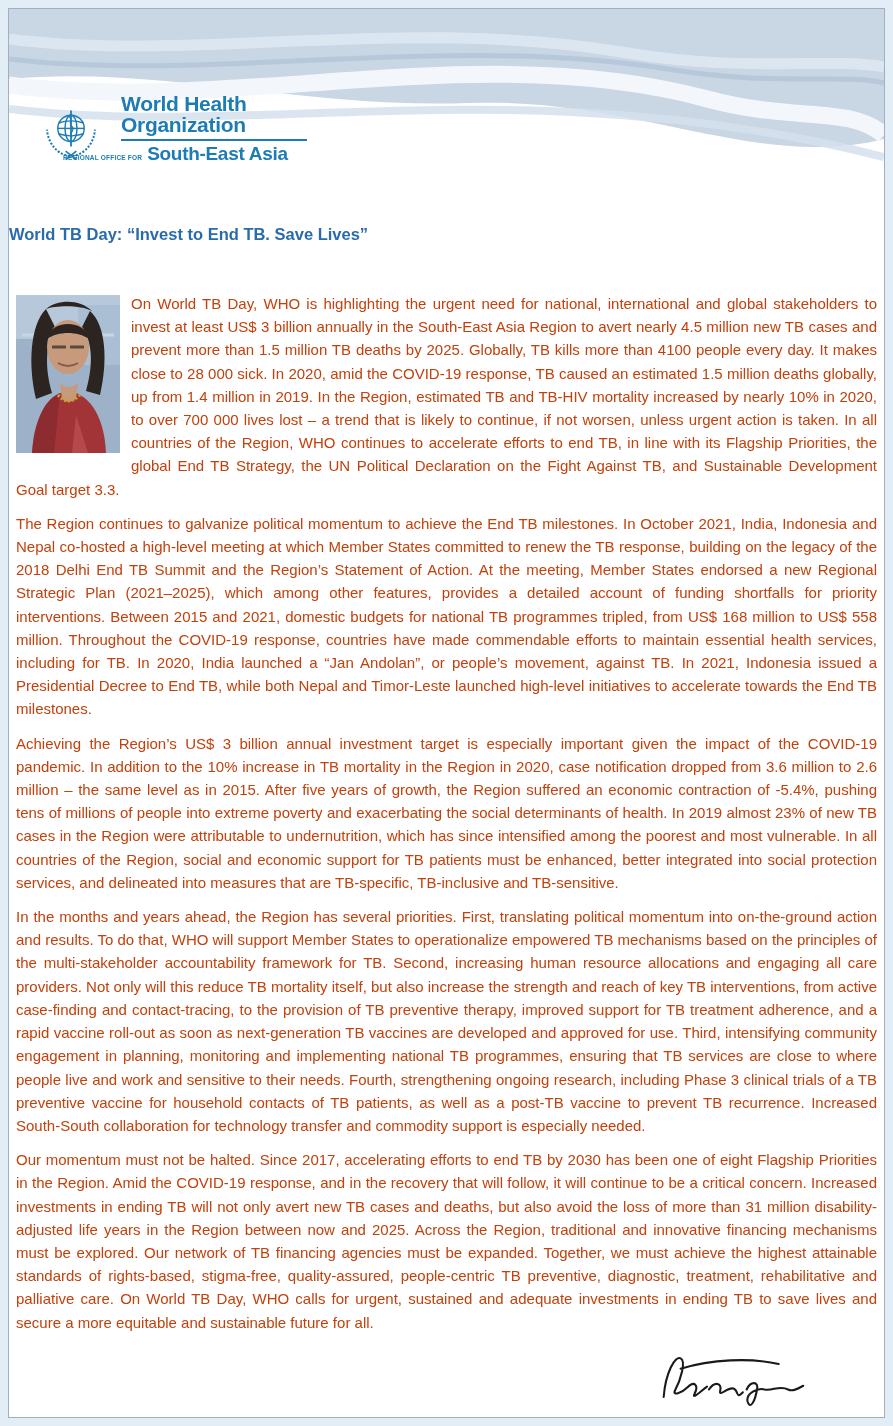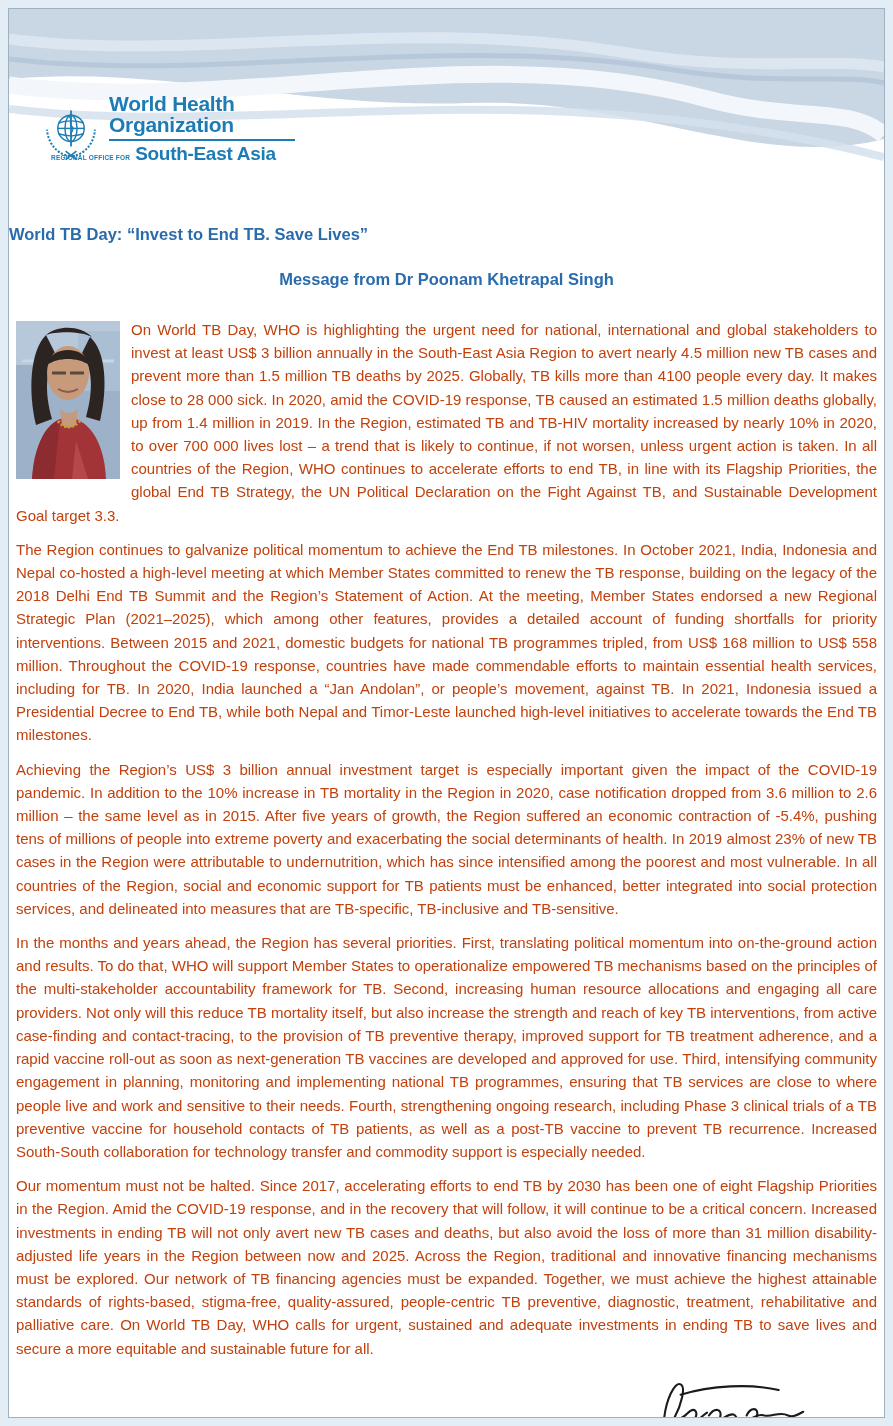--- a/index.html
+++ b/index.html
@@ -12,21 +12,21 @@
     position: relative;
     width: 877px; height: 1410px;
     margin: 8px auto;
     background: #ffffff;
     border: 1px solid #9fb0bf;
     overflow: hidden;
   }
   
   .header { position: relative; height: 198px; }
   .banner-svg { position: absolute; top: 0; left: 0; width: 100%; height: 168px; display: block; }
-  .logo { position: absolute; left: 32px; top: 84px; display: grid; grid-template-columns: 64px auto; column-gap: 4px; }
+  .logo { position: absolute; left: 32px; top: 84px; display: grid; grid-template-columns: 64px auto; column-gap: 16px; }
   .emblem { width: 60px; height: 78px; grid-row: 1 / span 2; }
   .org-name { color: #1d7cb5; font-weight: bold; font-size: 21px; line-height: 21px; letter-spacing: -0.3px; }
   .logo-divider { border: none; border-top: 2px solid #1d7cb5; margin: 4px 0 2px 0; width: 186px; }
   .office-row { display: flex; align-items: baseline; }
   .office-prefix { color: #1d7cb5; font-weight: bold; font-size: 6.5px; letter-spacing: 0.2px; margin-left: -58px; margin-right: 5px; white-space: nowrap; }
   .office-region { color: #1d7cb5; font-weight: bold; font-size: 19px; letter-spacing: -0.3px; }
   
   .doc-title { text-align: left; color: #2a6bab; font-size: 16.5px; font-weight: bold; margin-top: 18px; }
   .doc-subtitle { text-align: center; color: #2a6bab; font-size: 16.5px; font-weight: bold; line-height: 26px; margin-top: 22px; }
   
@@ -86,21 +86,20 @@
         <div class="office-row">
           <span class="office-prefix">REGIONAL OFFICE FOR</span>
           <span class="office-region">South-East Asia</span>
         </div>
       </div>
     </div>
   </div>
 
   <div class="doc-title">World TB Day: “Invest to End TB. Save Lives”</div>
   <div class="doc-subtitle">
-    <div>Message from Dr Poonam Khetrapal Singh</div>
   </div>
 
   <div class="content">
     <div class="portrait">
       <svg viewBox="0 0 104 158">
         <rect width="104" height="158" fill="#9db2c8"></rect>
         <rect x="0" y="0" width="104" height="44" fill="#b6c8da"></rect>
         <rect x="62" y="10" width="42" height="60" fill="#aabfd3"></rect>
         <path d="M6,40 H98" stroke="#c7d6e4" stroke-width="3"></path>
         <path d="M30,14 C14,30 12,70 20,104 L36,98 C28,70 30,46 40,34 Z" fill="#2b2421"></path>

